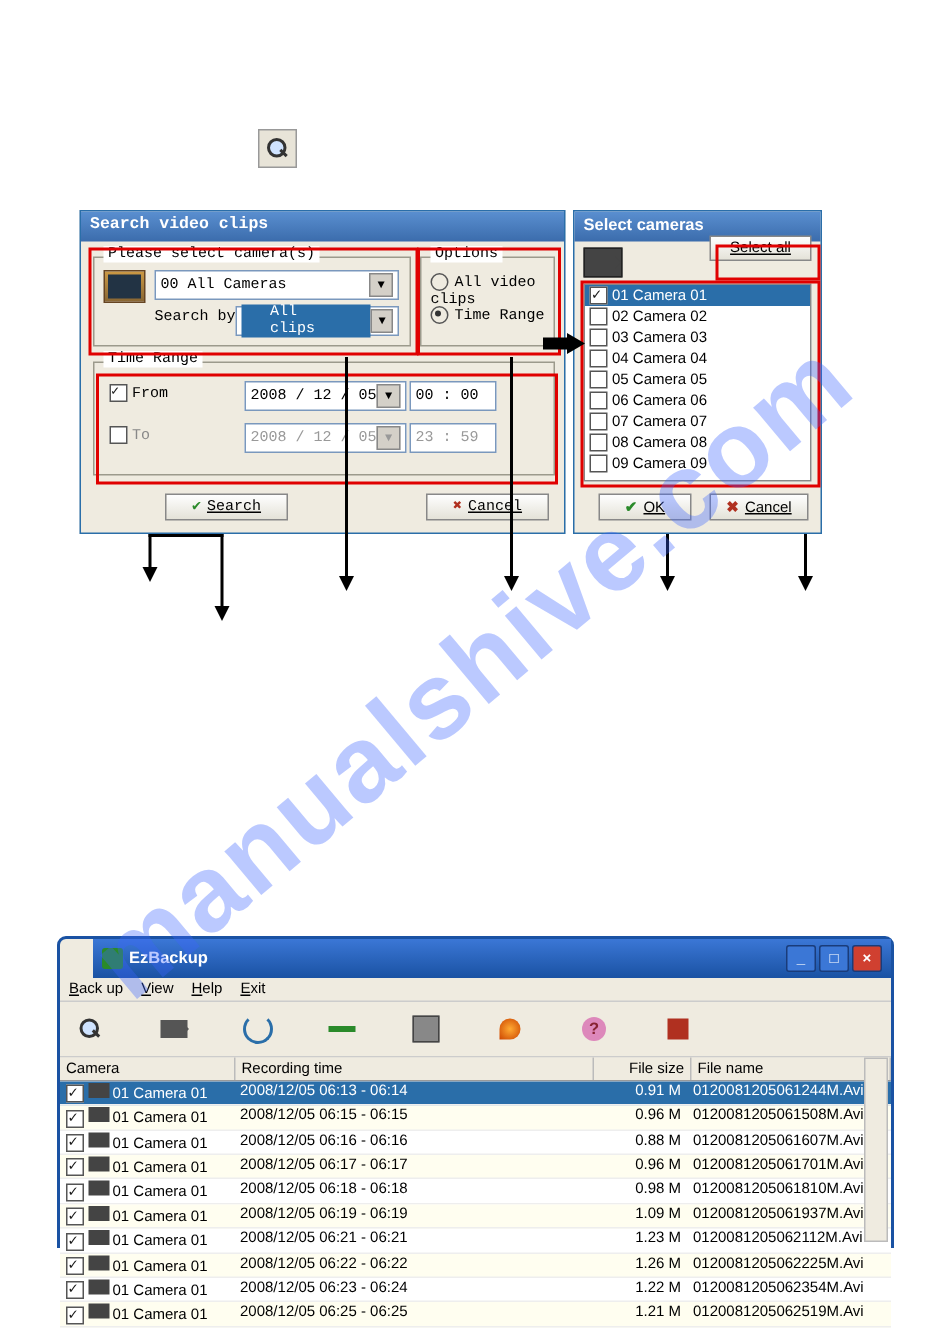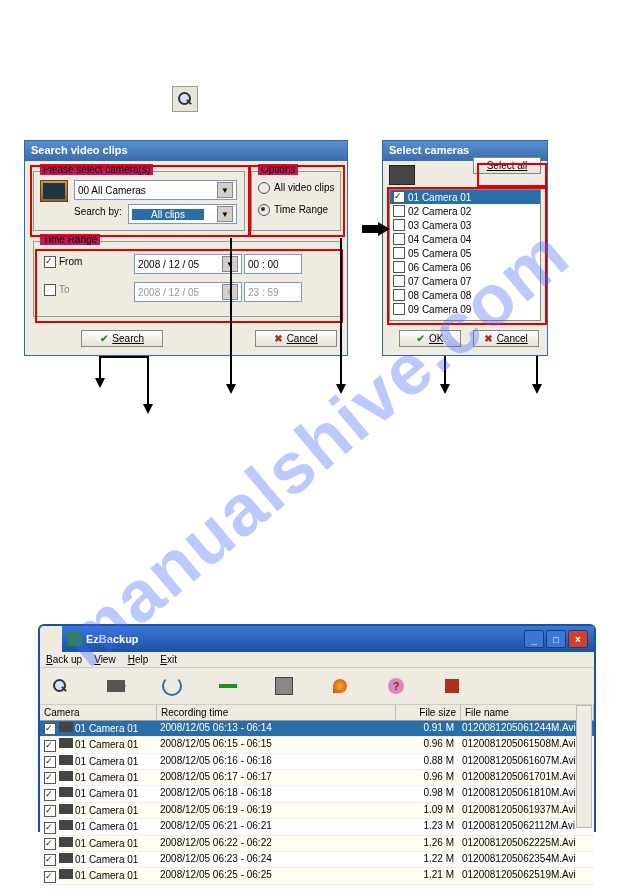--- a/index.html
+++ b/index.html
@@ -56,34 +56,34 @@
   }
   .title-bar {
     background: linear-gradient(#5a8fd0, #3b6cac);
     color: #fff;
     font-weight: bold;
     font-size: 11px;
     padding: 3px 6px;
     height: 14px;
   }
   .search-dialog {
-    left: 24px; top: 140px; width: 322px; height: 214px;
+    left: 53px; top: 140px; width: 322px; height: 214px; font-family: Liberation Mono, monospace;
   }
   .select-cams {
     left: 382px; top: 140px; width: 164px; height: 214px;
   }
   .group {
     position: absolute;
     border: 1px solid #9c9a8c;
   }
   .group-title {
     position: absolute;
     top: -8px;
     left: 6px;
-    background: #be185d;
+    background: #ffffff;
     padding: 0 3px;
     font-size: 10px;
   }
   .hl-red {
     position: absolute;
     border: 2px solid #e00000;
     pointer-events: none;
   }
   .dd {
     border: 1px solid #7a98bd;

